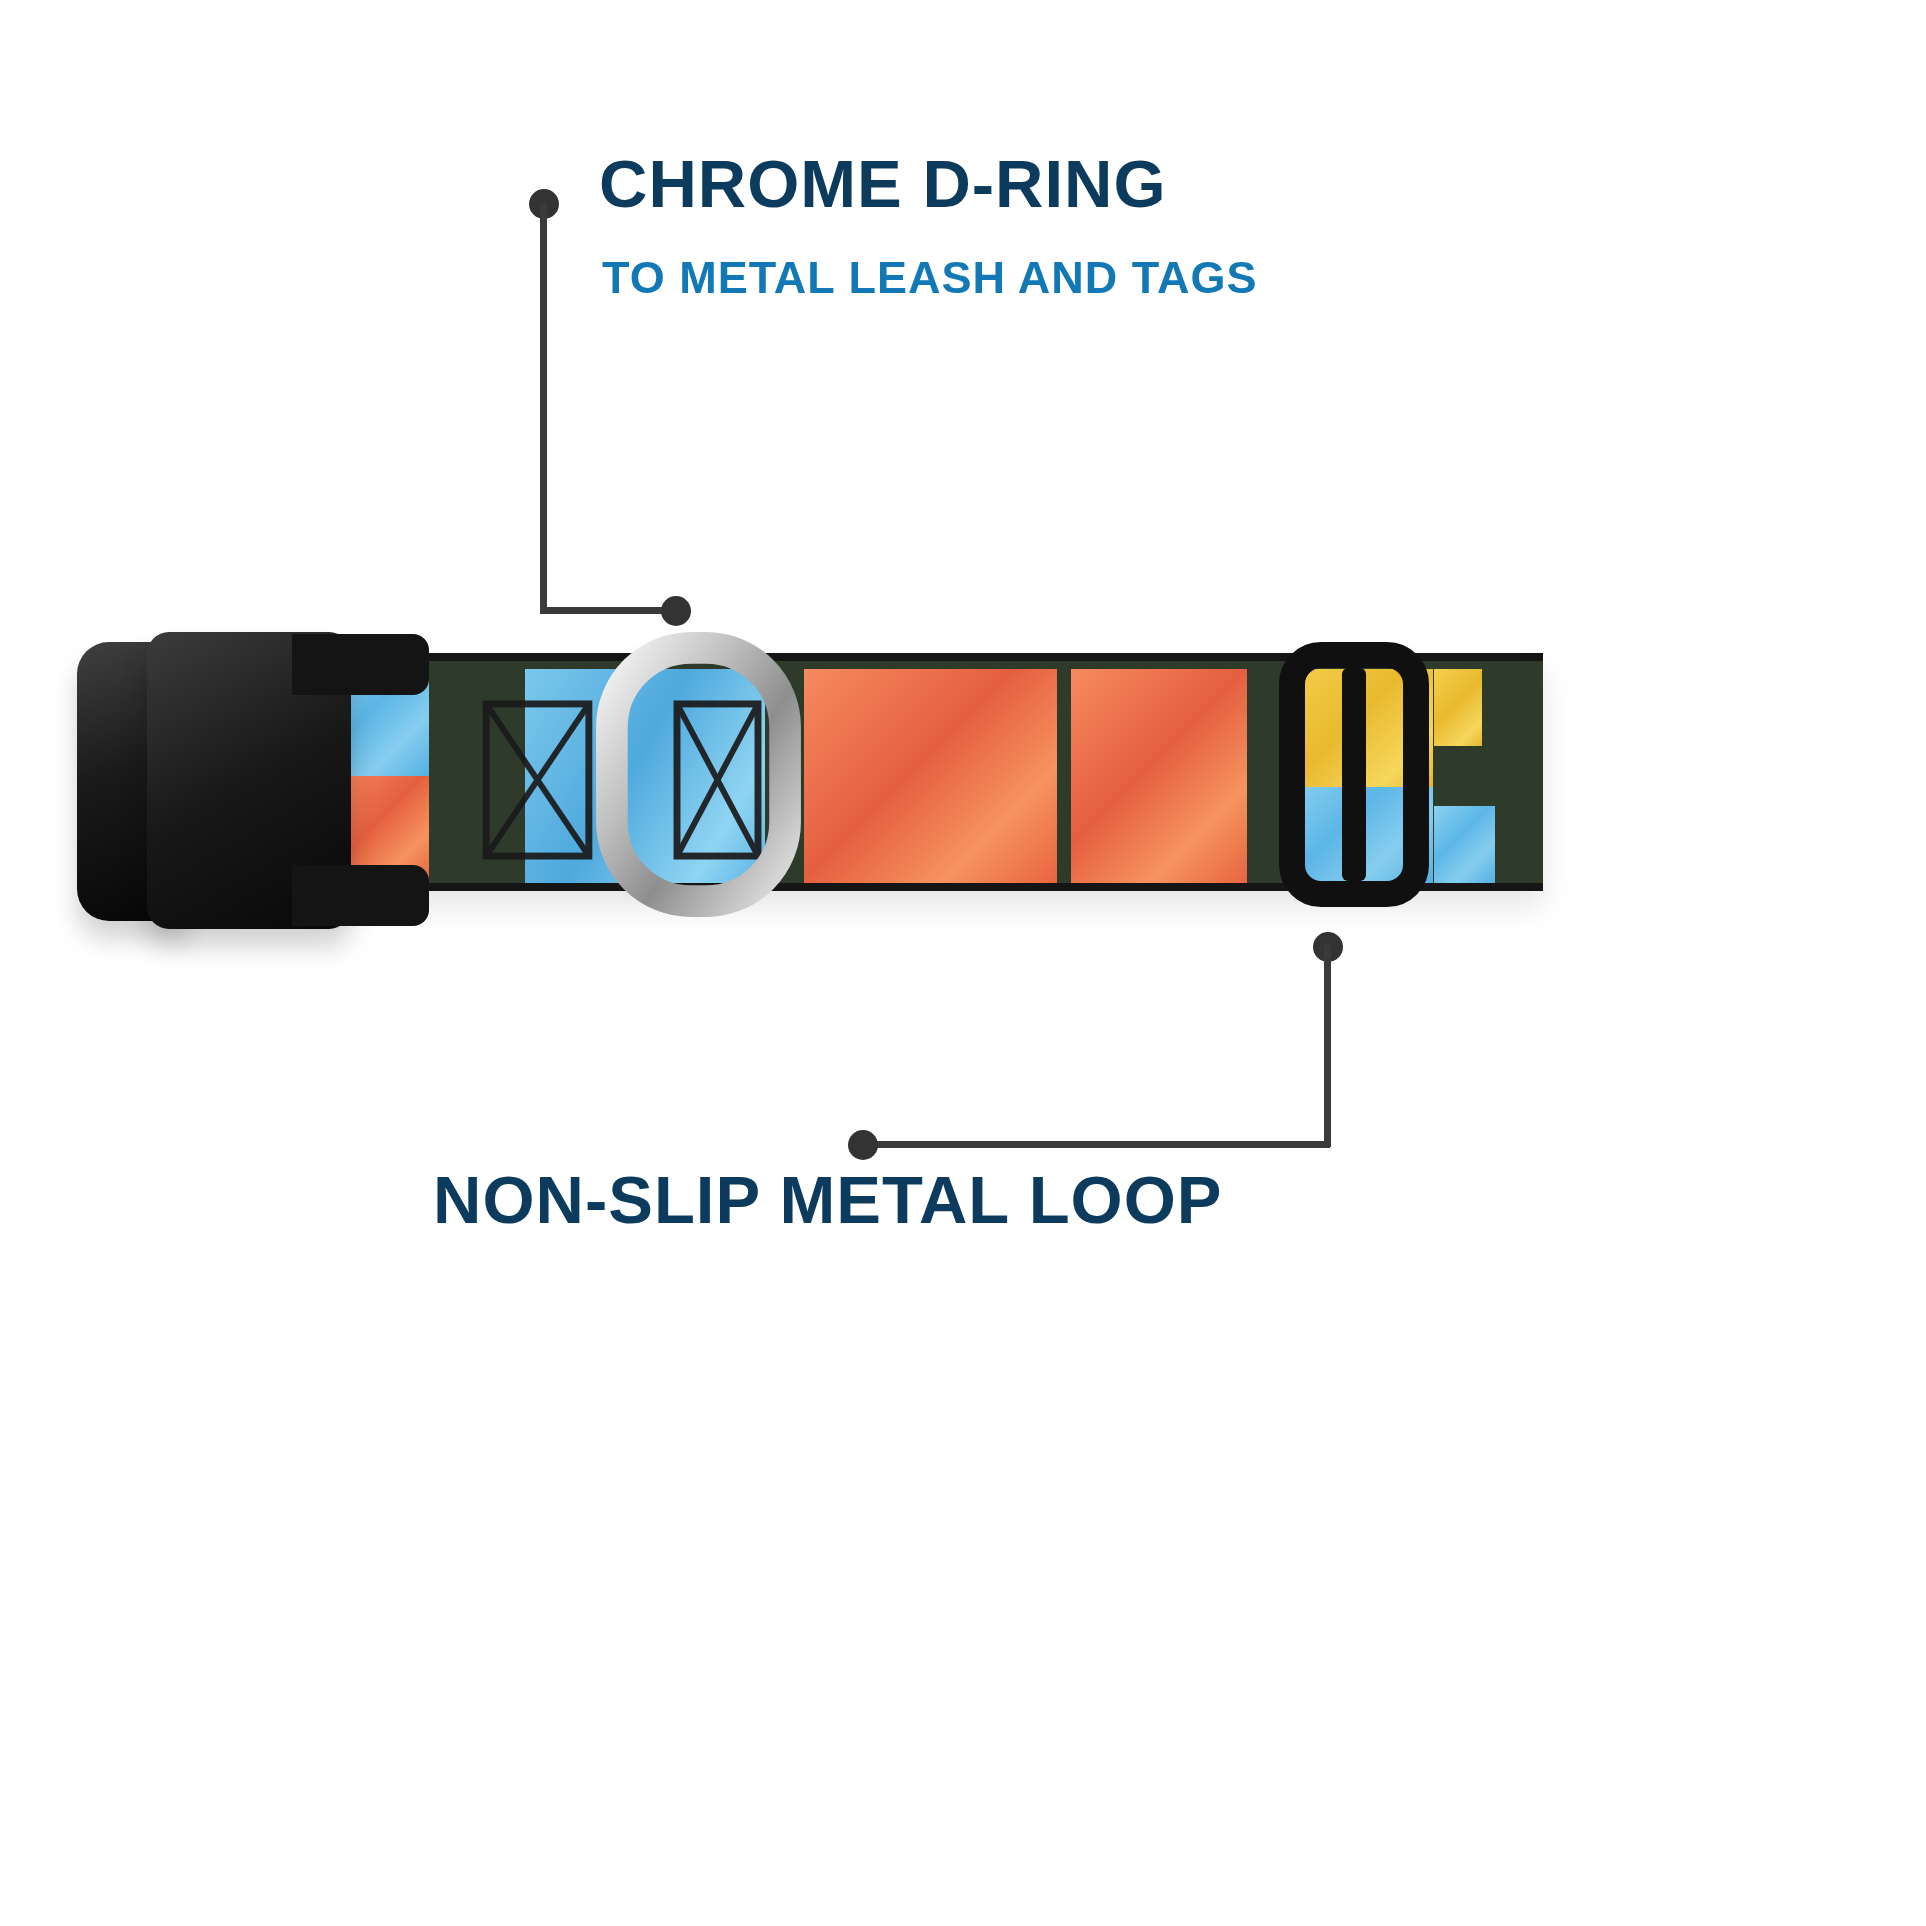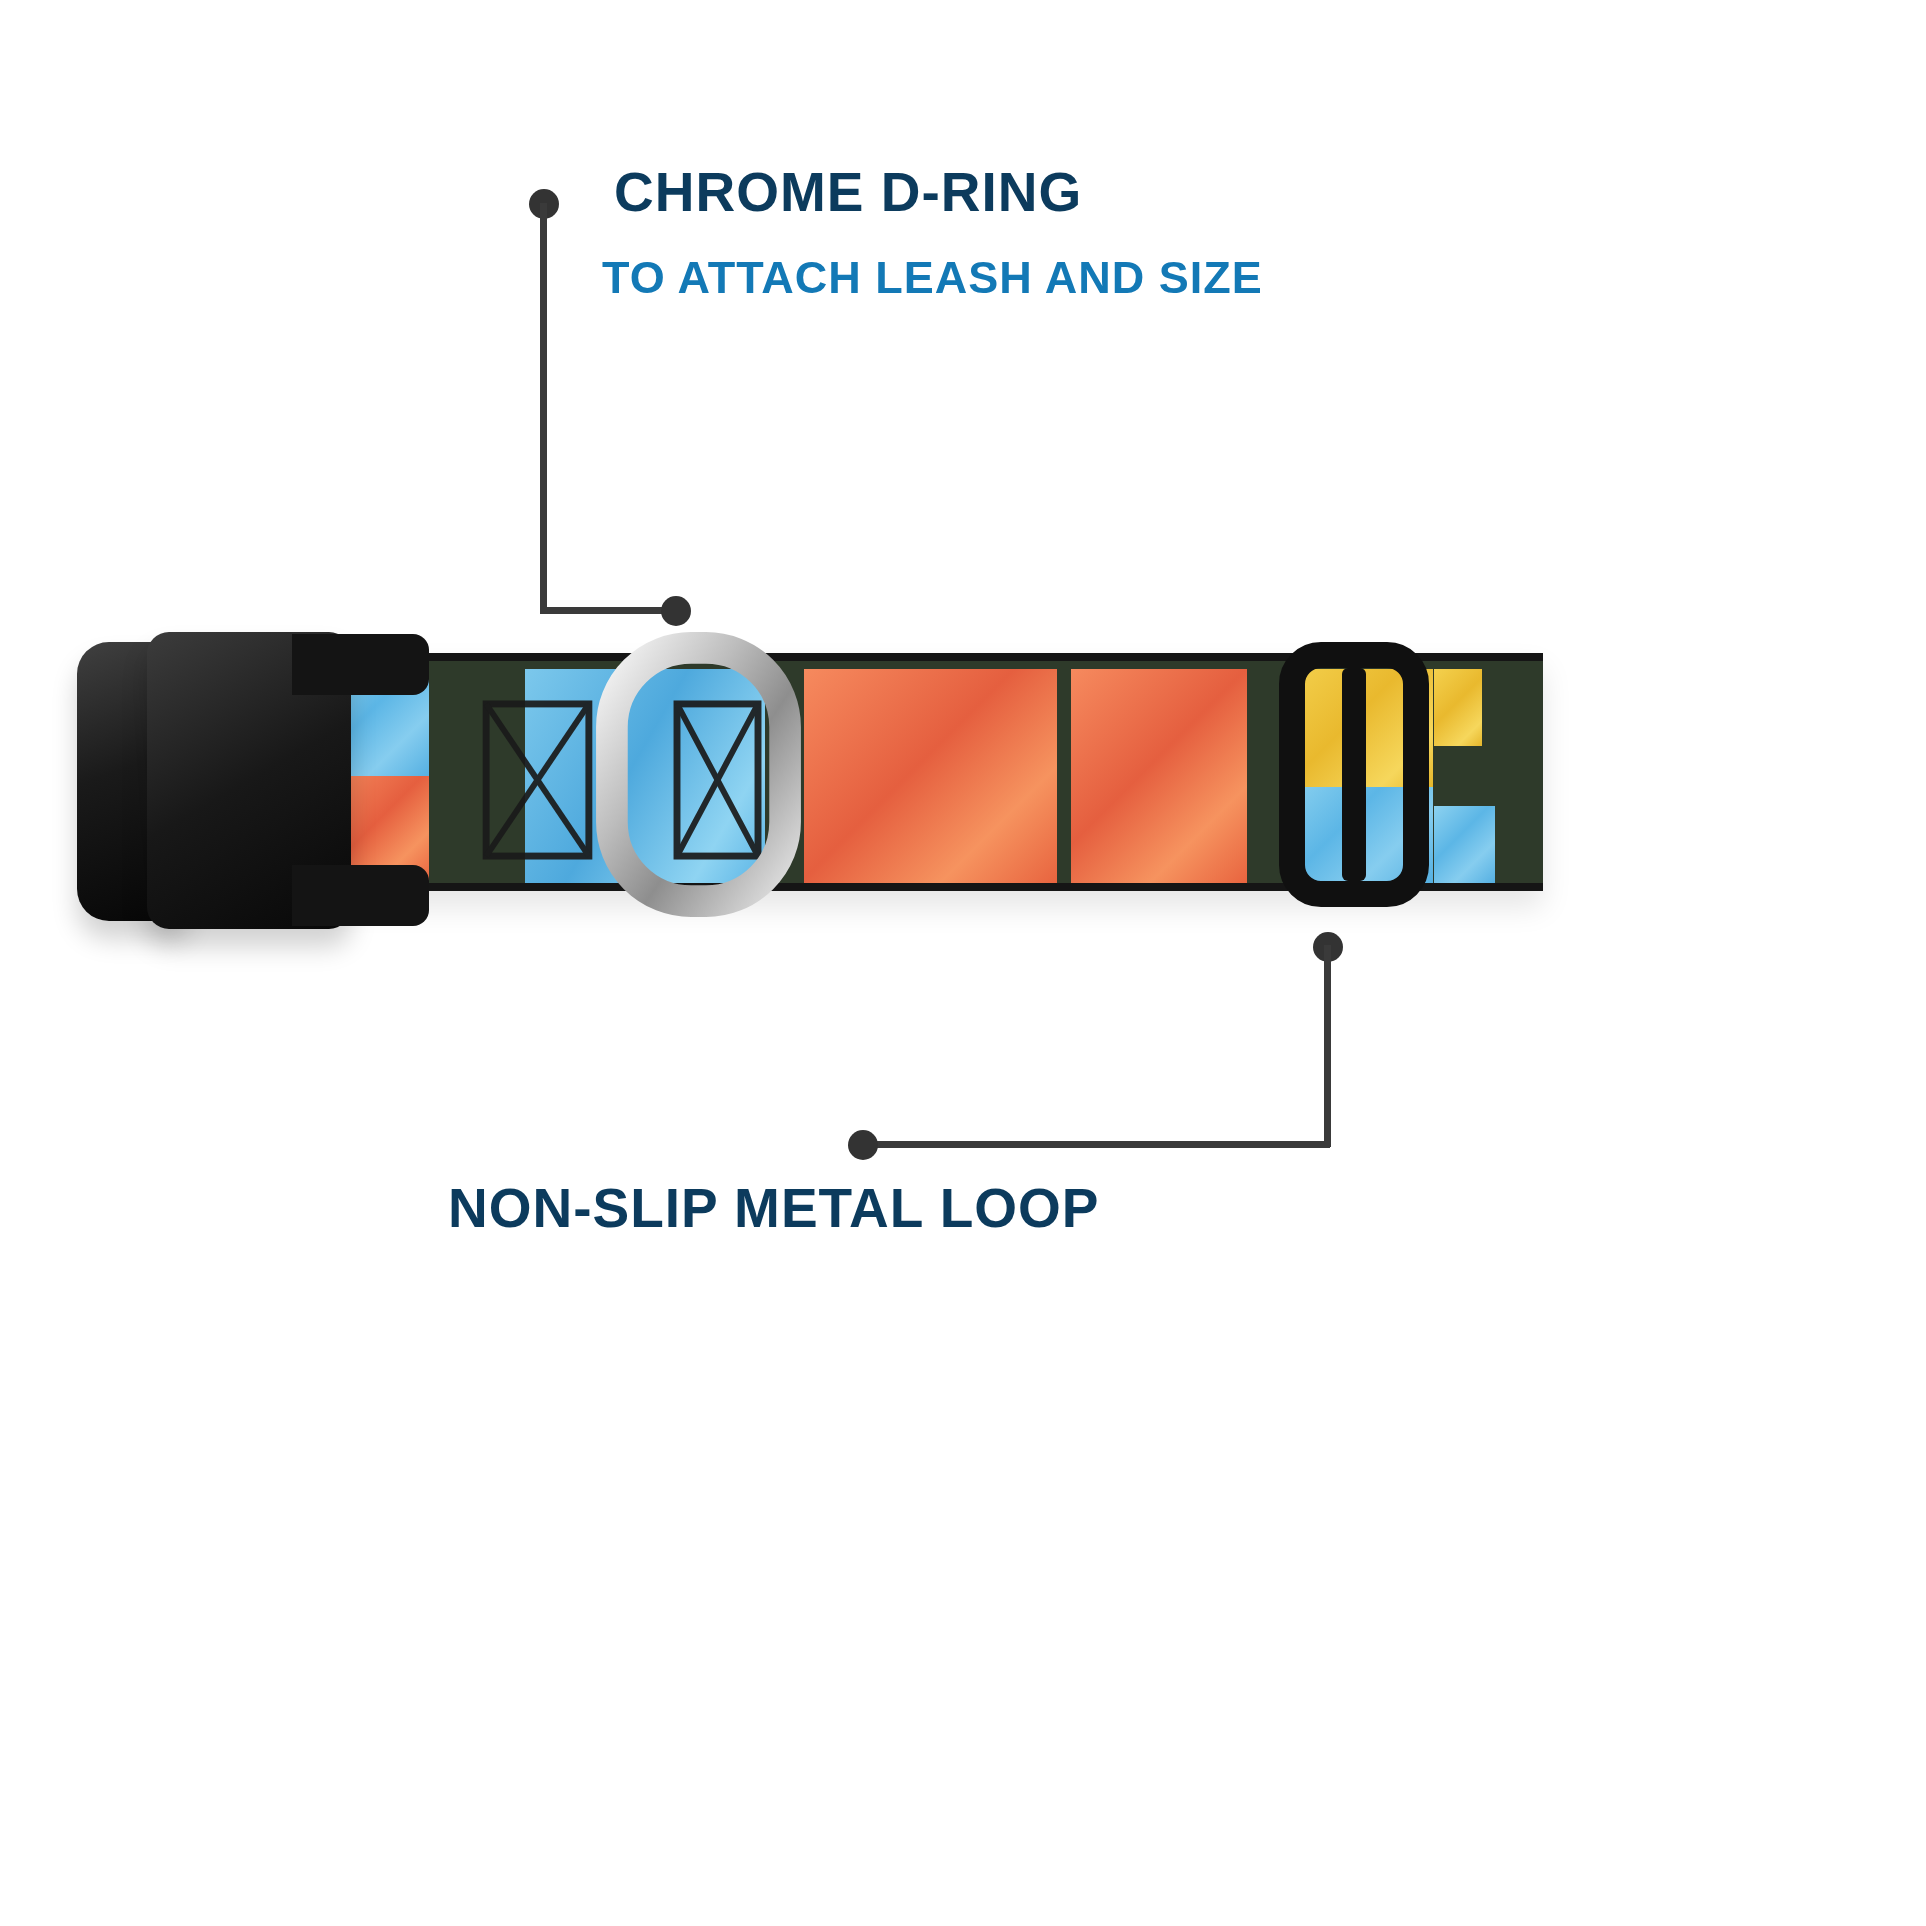--- a/index.html
+++ b/index.html
@@ -1,22 +1,22 @@
 <!DOCTYPE html>
 <html><head>
 <meta charset="utf-8">
 <style>
   html,body{margin:0;padding:0;background:#ffffff;}
   body{font-family:"Liberation Sans", sans-serif;}
   .canvas{position:relative;width:1927px;height:1927px;background:#ffffff;overflow:hidden;}
 
   
   .annot-title{
-    position:absolute;margin:15px;font-weight:bold;color:#0c3b5d;
-    font-size:55px;letter-spacing:1px;line-height:1;white-space:nowrap;
+    position:absolute;margin:0;font-weight:bold;color:#0c3b5d;
+    font-size:67px;letter-spacing:1px;line-height:1;white-space:nowrap;
   }
   .annot-sub{
     position:absolute;margin:0;font-weight:bold;color:#1379b6;
     font-size:45px;letter-spacing:1px;line-height:1;white-space:nowrap;
   }
 
   
   .dot{position:absolute;width:30px;height:30px;border-radius:50%;background:#333333;}
   .cline{position:absolute;background:#3a3a3a;}
 
@@ -71,21 +71,21 @@
     position:absolute;top:0;bottom:0;left:calc(50% - 12px);width:24px;
     background:#101010;border-radius:6px;
   }
 </style>
 </head>
 <body>
 
 <div class="canvas">
 
   <h1 class="annot-title" style="left:599px;top:150px;">CHROME D-RING</h1>
-  <h2 class="annot-sub" style="left:602px;top:255px;">TO ATTACH LEASH AND SIZE</h2>
+  <h2 class="annot-sub" style="left:602px;top:255px;">TO METAL LEASH AND TAGS</h2>
 
   <span class="dot" style="left:529px;top:189px;"></span>
   <span class="cline" style="left:540px;top:203px;width:7px;height:411px;"></span>
   <span class="cline" style="left:540px;top:607px;width:139px;height:7px;"></span>
   <span class="dot" style="left:661px;top:596px;"></span>
 
   <div class="strap">
 
     <div class="patch" style="left:3px;top:8px;width:99px;height:214px;">
       <div class="patch-split-top tex-blue"></div>

